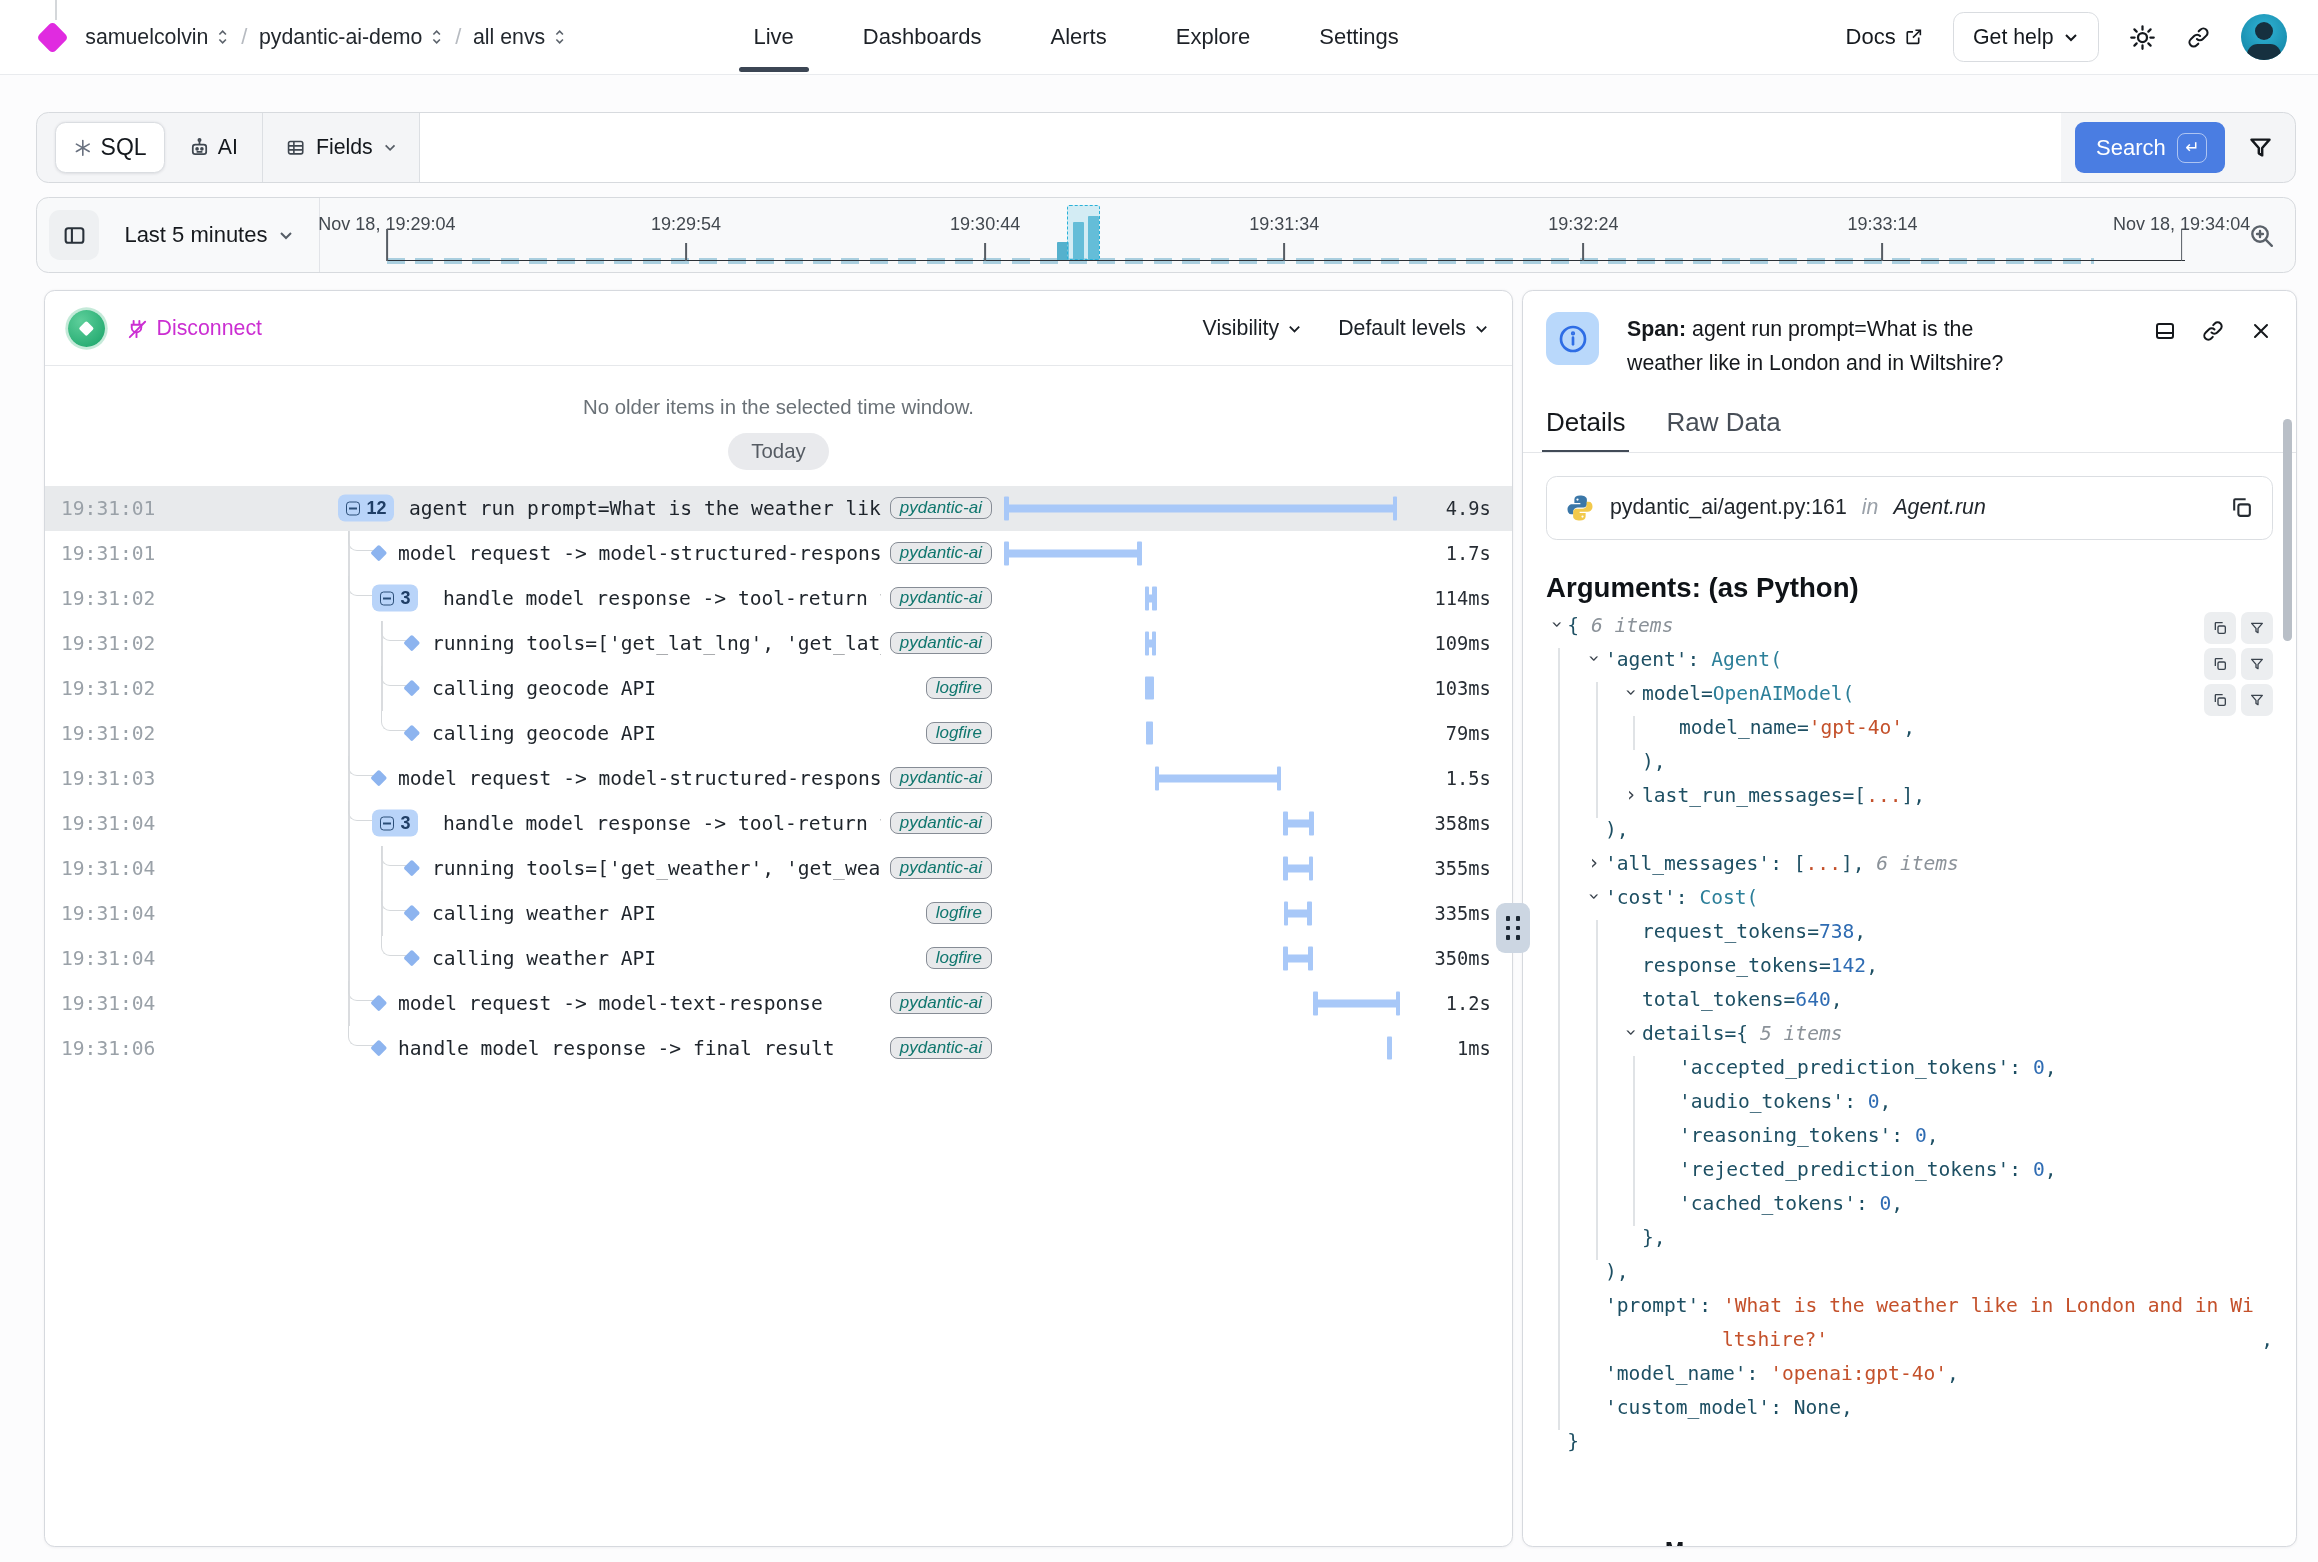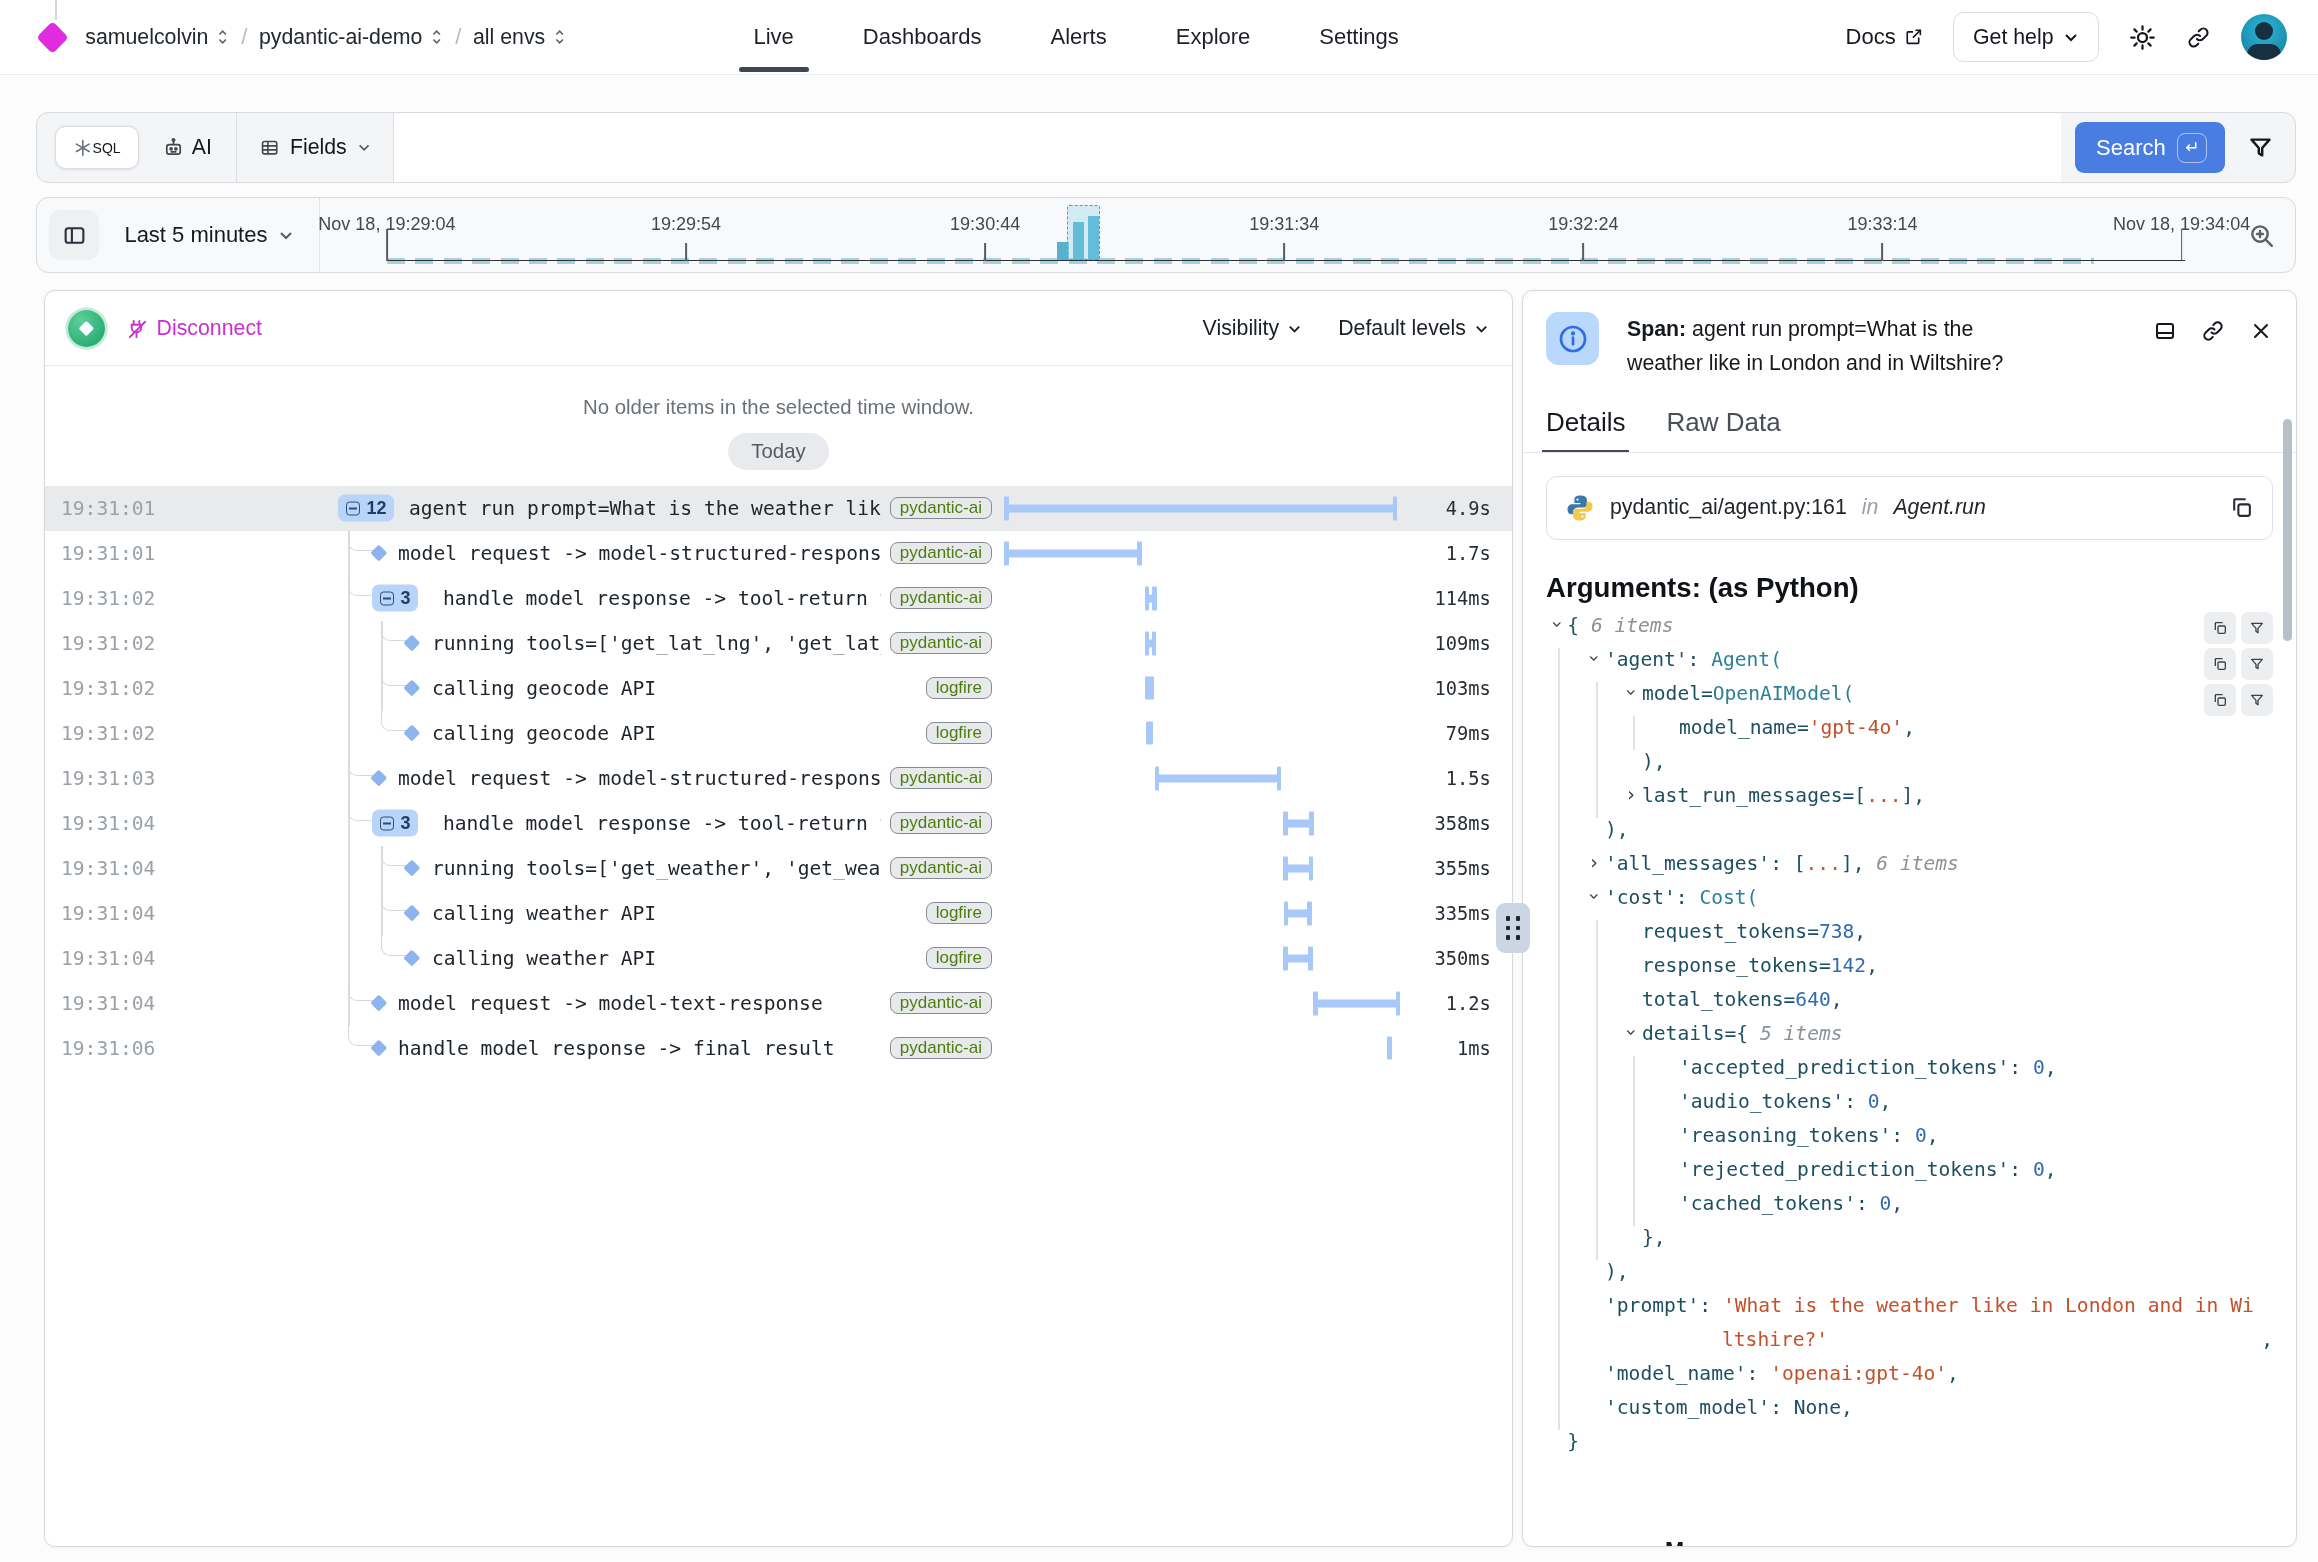--- a/index.html
+++ b/index.html
@@ -26,23 +26,23 @@
   .get-help { display:flex; align-items:center; gap:9.8px; font-size:21.3px; border:1.3px solid #d9dce0; border-radius:10.7px; padding:11.6px 18.7px; cursor:pointer; background:#fff; }
   .icon-btn { cursor:pointer; }
   .avatar { width:46px; height:46px; border-radius:50%; position:relative; overflow:hidden;
     background:radial-gradient(circle at 50% 35%, #31b4d6, #0e7e9e); flex:none; cursor:pointer; }
   .avatar::before { content:""; position:absolute; left:50%; top:8px; width:18px; height:18px; margin-left:-9px; border-radius:50%; background:#16303f; }
   .avatar::after { content:""; position:absolute; left:50%; bottom:-7.1px; width:34px; height:23px; margin-left:-17px; border-radius:10.7px 10.7px 0 0; background:#16303f; }
 
   
   .searchbar { position:absolute; left:36px; right:23px; top:112px; height:71px;
     border:1.3px solid #d7dade; border-radius:12.4px; background:#f4f5f7; display:flex; align-items:center; overflow:hidden; }
-  .sql-btn { margin-left:18px; display:flex; align-items:center; background:#fff;
+  .sql-btn { margin-left:18px; display:flex; align-items:center; gap:8px; background:#fff;
     border:0.9px solid #dadde1; box-shadow:0 0.9px 2.7px rgba(16,24,40,.10); border-radius:10.7px; padding:10.7px 17px;
-    font-size:14px; color:#14181d; cursor:pointer; flex:none; }
+    font-size:23px; color:#14181d; cursor:pointer; flex:none; }
   .ai-btn { margin-left:23px; display:flex; align-items:center; gap:7.1px; font-size:21.3px; color:#14181d; cursor:pointer; flex:none; }
   .fields-btn { margin-left:24px; height:100%; border-left:1.3px solid #dcdfe3; border-right:1.3px solid #dcdfe3;
     padding:0 22px; display:flex; align-items:center; gap:9.8px; font-size:21.3px; color:#14181d; cursor:pointer; flex:none; }
   .search-input { flex:1; height:100%; border:none; outline:none; background:#fff; font-size:21.3px; padding:0 21.3px; color:#14181d; }
   .search-btn { margin:0 14.2px; flex:none; display:flex; align-items:center; gap:11.6px; background:#4a7de2; color:#fff;
     border:none; border-radius:9px; padding:10.7px 18px 10.7px 21.3px; font-size:22px; cursor:pointer; font-family:inherit; }
   .enter-chip { display:flex; align-items:center; justify-content:center; width:30px; height:30px;
     border:1.8px solid rgba(255,255,255,.55); border-radius:8px; font-size:17px; }
   .funnel-big { margin:0 21.3px 0 7.1px; flex:none; cursor:pointer; }
 
@@ -93,21 +93,21 @@
   .tguide { position:absolute; top:0; bottom:0; width:1.8px; background:#dadcdf; }
   .elbow { position:absolute; top:0; height:20.4px; border-left:1.8px solid #d6d9dc; border-bottom:1.8px solid #d6d9dc; border-bottom-left-radius:9px; }
   .dmd { position:absolute; width:11.6px; height:11.6px; background:#8db4ef; transform:rotate(45deg); border-radius:1.8px; top:50%; margin-top:-6.2px; }
   .bdg { position:absolute; top:50%; transform:translateY(-50%); height:27px; display:flex; align-items:center; gap:6.2px;
     background:#b9d4f9; border-radius:7.1px; padding:0 8px; color:#1f3e66; font-weight:bold; font-size:18px; }
   .bdg-ic { width:14.2px; height:14.2px; border:1.8px solid #2b4e78; border-radius:3.6px; position:relative; }
   .bdg-ic::after { content:""; position:absolute; left:1.8px; right:1.8px; top:50%; margin-top:-0.9px; height:1.8px; background:#2b4e78; }
   .tname { position:absolute; right:3.6px; top:50%; transform:translateY(-50%); overflow:hidden; white-space:nowrap;
     font:19.6px "DejaVu Sans Mono", monospace; color:#1e242b; }
   .tagcol { display:flex; align-items:center; justify-content:flex-end; }
-  .tag { border:1.3px solid #868c95; background:#e8e9eb; border-radius:8px; padding:0 9px; font-size:17px; color:#4d7c0f; cursor:pointer; }
+  .tag { border:1.3px solid #868c95; background:#e8e9eb; border-radius:8px; padding:0 9px; font-size:17px; color:#0f766e; cursor:pointer;font-style:italic; }
   .wf { position:relative; }
   .bar-ibeam { position:absolute; top:50%; transform:translateY(-50%); height:25px; min-width:10.7px; }
   .bar-ibeam::before,.bar-ibeam::after { content:""; position:absolute; top:0.9px; bottom:0.9px; width:4.4px; background:#a8c8f8; border-radius:0.9px; }
   .bar-ibeam::before { left:0; } .bar-ibeam::after { right:0; }
   .bar-mid { position:absolute; left:1.8px; right:1.8px; top:9px; height:7.1px; background:#a8c8f8; }
   .bar-block { position:absolute; top:50%; transform:translateY(-50%); height:23px; min-width:5.3px; background:#a8c8f8; border-radius:0.9px; }
   .dur { display:flex; align-items:center; justify-content:flex-end; padding-right:21.3px; font:18.7px "DejaVu Sans Mono", monospace; color:#272d34; }
 
   
   .grip { position:absolute; left:1496px; top:903px; width:34px; height:50px; background:#ccd6e2; border-radius:9px;

